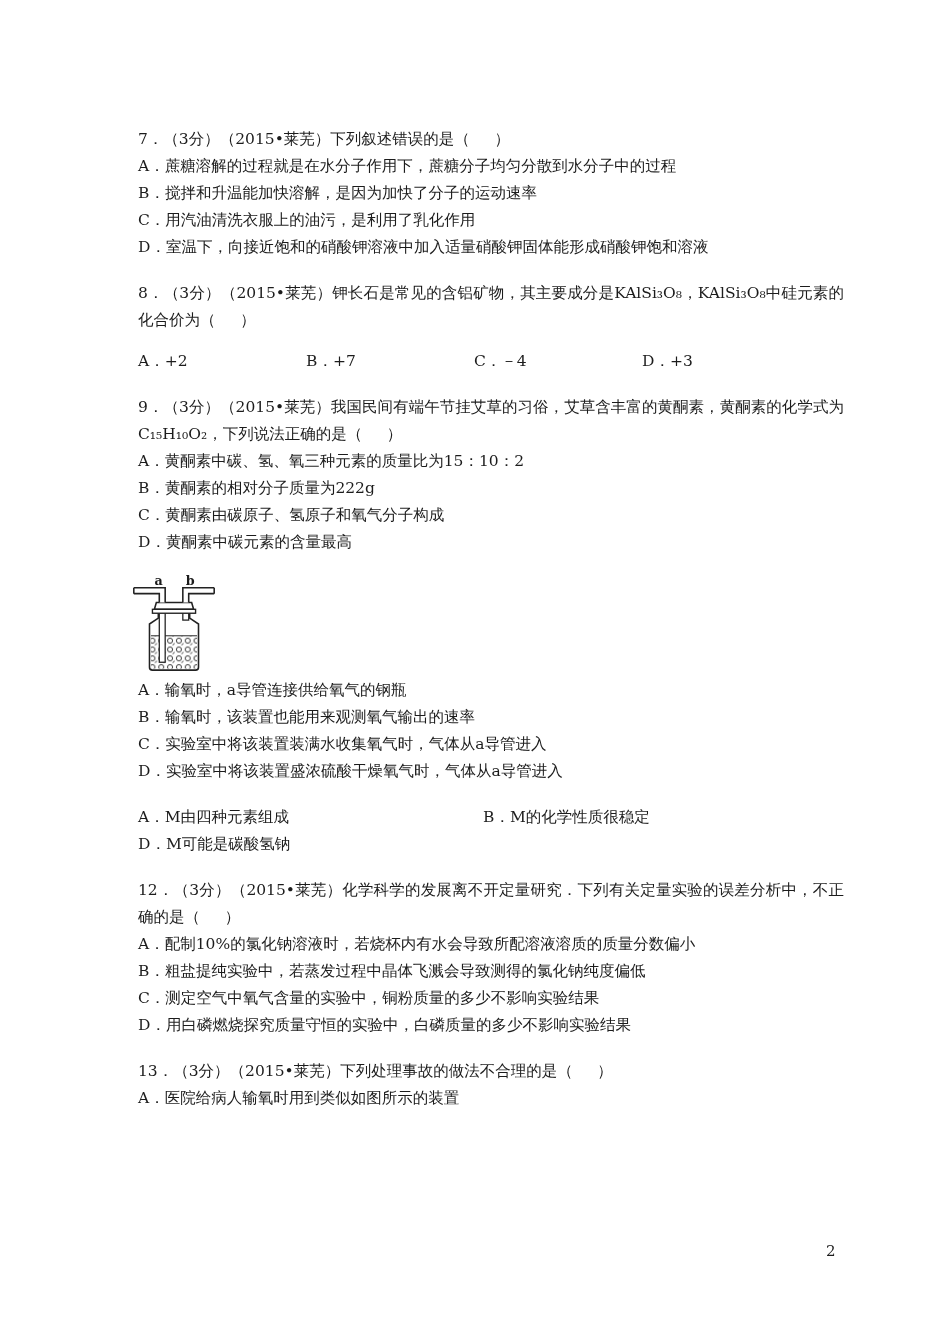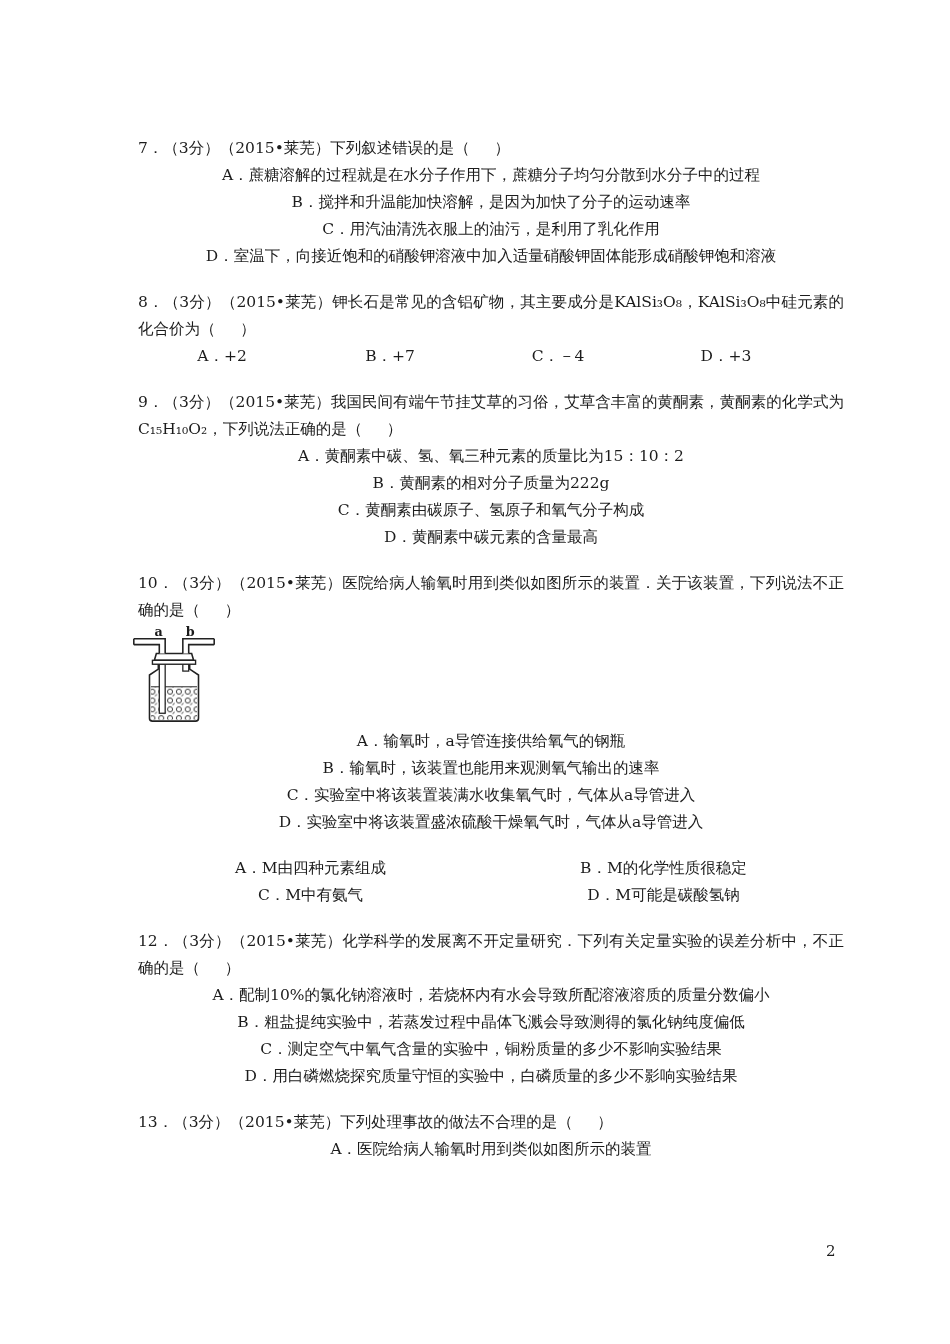--- a/index.html
+++ b/index.html
@@ -12,33 +12,32 @@
     position: relative;
     width: 950px;
     height: 1344px;
     background: #ffffff;
     color: #1c1c1c;
     overflow: hidden;
   }
   .content {
     position: absolute;
     left: 138px;
-    top: 135px;
+    top: 126px;
     width: 706px;
   }
   .question { margin-bottom: 19px; }
   .stem, .opt {
     font-size: 15.5px;
     line-height: 27px;
     color: #1c1c1c;
-    text-align: center;
   }
   .stem { text-align: justify; }
   .options-stacked .opt { display: block; }
-  .options-row { display: flex; }
+  .options-row { display: flex; margin-top: 14px; }
   .options-row .opt { width: 168px; flex: 0 0 auto; }
   .options-grid {
     display: grid;
     grid-template-columns: 345px auto;
   }
   .figure {
     margin: 2px 0 2px -8px;
     line-height: 0;
   }
   .figure text {
@@ -86,21 +85,20 @@
       <p class="stem">9．（3分）（2015•莱芜）我国民间有端午节挂艾草的习俗，艾草含丰富的黄酮素，黄酮素的化学式为C₁₅H₁₀O₂，下列说法正确的是（&nbsp;&nbsp;&nbsp;&nbsp;&nbsp;）</p>
       <div class="options-stacked">
         <p class="opt">A．黄酮素中碳、氢、氧三种元素的质量比为15：10：2</p>
         <p class="opt">B．黄酮素的相对分子质量为222g</p>
         <p class="opt">C．黄酮素由碳原子、氢原子和氧气分子构成</p>
         <p class="opt">D．黄酮素中碳元素的含量最高</p>
       </div>
     </section>
 
     <section class="question">
-      <p class="stem">10．（3分）（2015•莱芜）医院给病人输氧时用到类似如图所示的装置．关于该装置，下列说法不正确的是（&nbsp;&nbsp;&nbsp;&nbsp;&nbsp;）</p>
       <div class="figure">
         <svg width="88" height="100" viewBox="0 0 88 102">
           <defs>
             <pattern id="bub" width="9" height="9" patternUnits="userSpaceOnUse">
               <circle cx="4" cy="4" r="2.6" fill="none" stroke="#3a3a3a" stroke-width="1"></circle>
               <circle cx="8.5" cy="8.5" r="1.5" fill="none" stroke="#3a3a3a" stroke-width="0.8"></circle>
             </pattern>
           </defs>
 
           <path d="M28,38 L28,44 L19,50 L19,94 Q19,97 22,97 L66,97 Q69,97 69,94 L69,50 L60,44 L60,38 Z" fill="#ffffff" stroke="#222222" stroke-width="1.6"></path>
@@ -130,21 +128,20 @@
         <p class="opt">B．输氧时，该装置也能用来观测氧气输出的速率</p>
         <p class="opt">C．实验室中将该装置装满水收集氧气时，气体从a导管进入</p>
         <p class="opt">D．实验室中将该装置盛浓硫酸干燥氧气时，气体从a导管进入</p>
       </div>
     </section>
 
     <section class="question">
       <div class="options-grid">
         <p class="opt">A．M由四种元素组成</p>
         <p class="opt">B．M的化学性质很稳定</p>
-        <p class="opt">C．M中有氨气</p>
         <p class="opt">D．M可能是碳酸氢钠</p>
       </div>
     </section>
 
     <section class="question">
       <p class="stem">12．（3分）（2015•莱芜）化学科学的发展离不开定量研究．下列有关定量实验的误差分析中，不正确的是（&nbsp;&nbsp;&nbsp;&nbsp;&nbsp;）</p>
       <div class="options-stacked">
         <p class="opt">A．配制10%的氯化钠溶液时，若烧杯内有水会导致所配溶液溶质的质量分数偏小</p>
         <p class="opt">B．粗盐提纯实验中，若蒸发过程中晶体飞溅会导致测得的氯化钠纯度偏低</p>
         <p class="opt">C．测定空气中氧气含量的实验中，铜粉质量的多少不影响实验结果</p>

